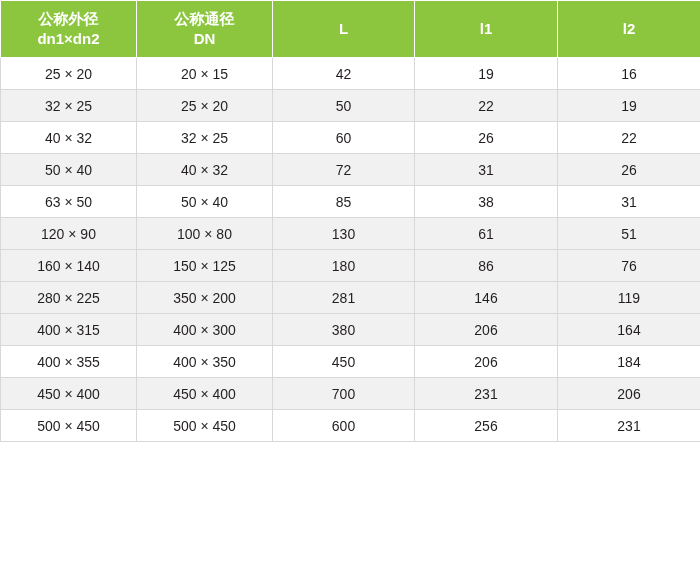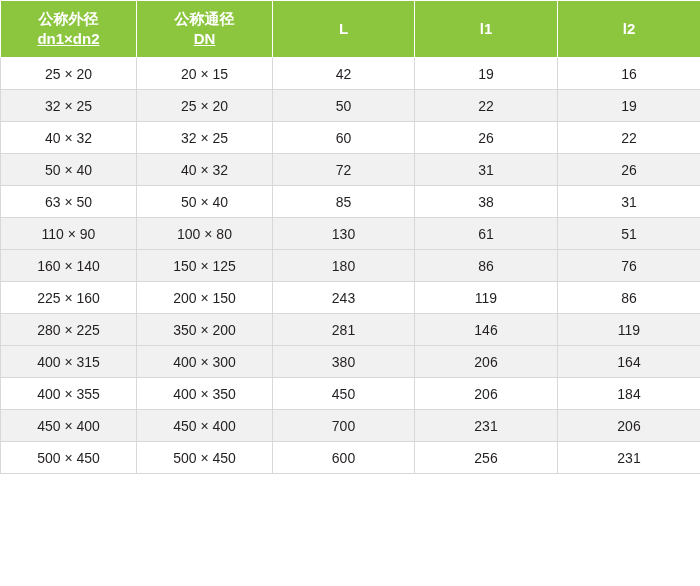--- a/index.html
+++ b/index.html
@@ -29,21 +29,21 @@
     font-size: 15px;
     font-weight: bold;
     line-height: 1.35;
     text-align: center;
     vertical-align: middle;
     height: 52px;
     padding: 2px 4px;
     border: 1px solid #ffffff;
   }
   #spec-table thead th .hl1 { display: block; }
-  #spec-table thead th .hl2 { display: block; text-decoration: underline; }
+  #spec-table thead th .hl2 { display: block; }
 
   #spec-table tbody td {
     font-size: 14px;
     color: #231f20;
     text-align: center;
     vertical-align: middle;
     height: 29px;
     padding: 1px 4px;
     border: 1px solid #d8d8d8;
     white-space: nowrap;
@@ -117,39 +117,32 @@
         <td>26</td>
       </tr>
       <tr class="odd">
         <td>63 × 50</td>
         <td>50 × 40</td>
         <td>85</td>
         <td>38</td>
         <td>31</td>
       </tr>
       <tr class="even">
-        <td>110 × 90</td>
+        <td>120 × 90</td>
         <td>100 × 80</td>
         <td>130</td>
         <td>61</td>
         <td>51</td>
       </tr>
       <tr class="even">
         <td>160 × 140</td>
         <td>150 × 125</td>
         <td>180</td>
         <td>86</td>
         <td>76</td>
-      </tr>
-      <tr class="odd">
-        <td>225 × 160</td>
-        <td>200 × 150</td>
-        <td>243</td>
-        <td>119</td>
-        <td>86</td>
       </tr>
       <tr class="even">
         <td>280 × 225</td>
         <td>350 × 200</td>
         <td>281</td>
         <td>146</td>
         <td>119</td>
       </tr>
       <tr class="even">
         <td>400 × 315</td>

